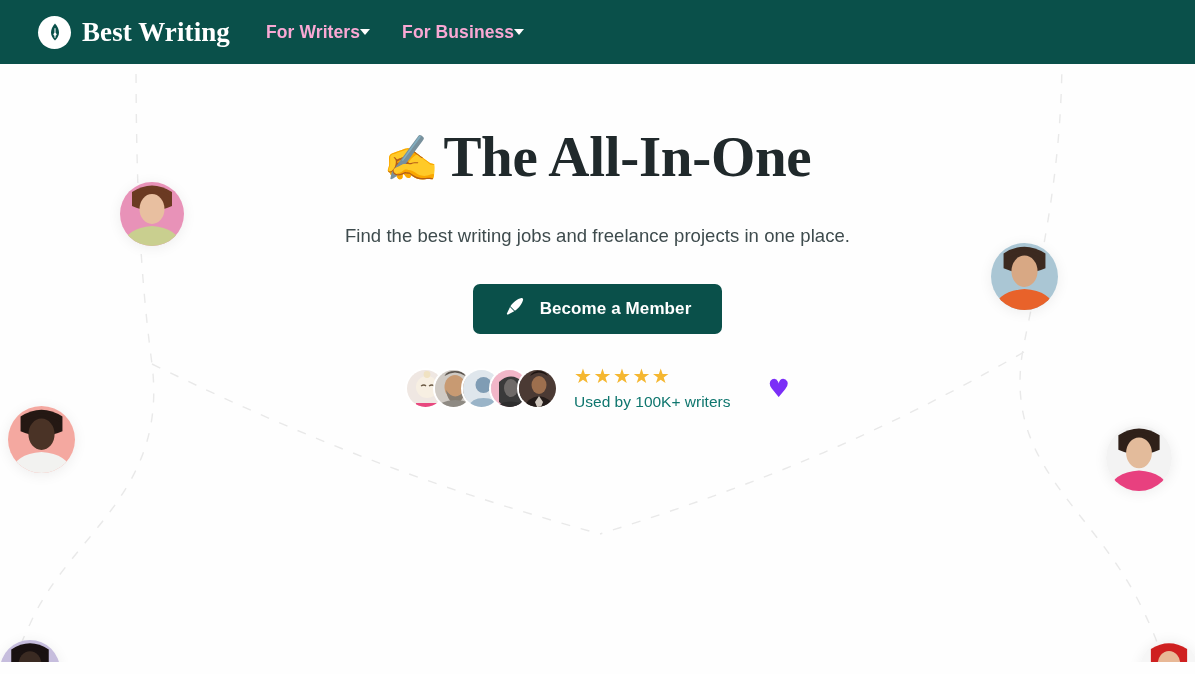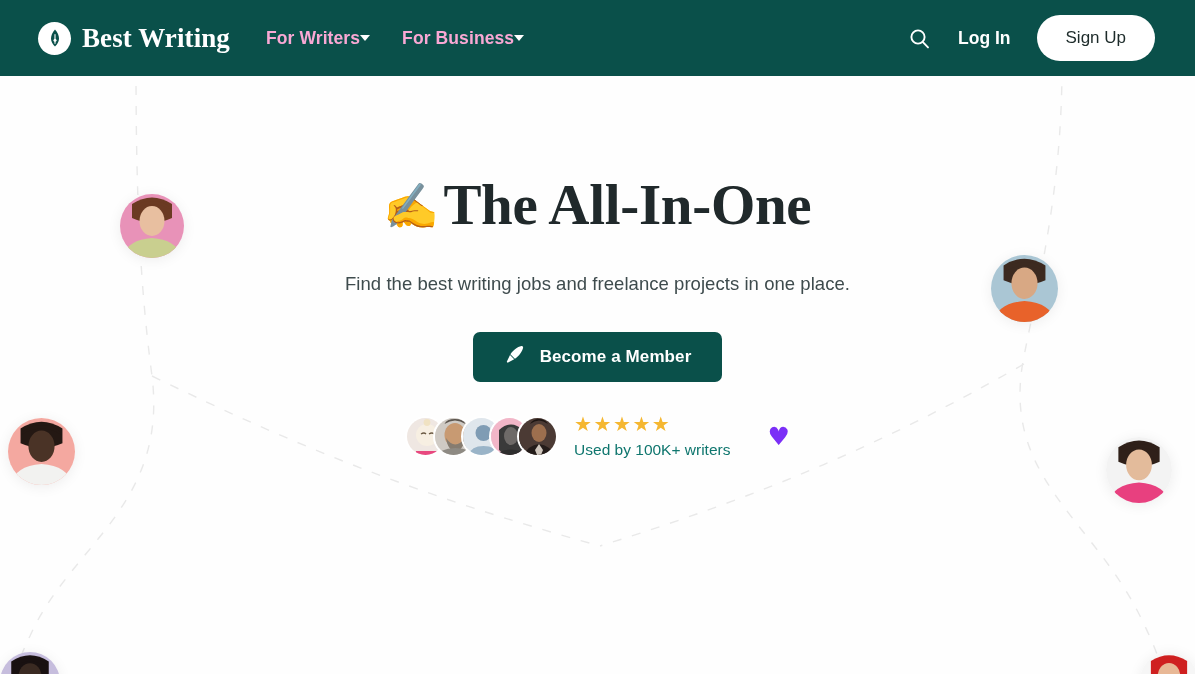--- a/index.html
+++ b/index.html
@@ -11,21 +11,21 @@
   }
 
   body {
     font-family: "Liberation Sans", sans-serif;
     background: #fefefe;
     position: relative;
   }
 
   
   .header {
-    height: 76px;
+    height: 64px;
     background: #0a504a;
     display: flex;
     align-items: center;
     padding: 0 40px 0 38px;
     position: relative;
     z-index: 20;
   }
 
   .brand {
     display: flex;
@@ -113,21 +113,21 @@
     position: absolute;
     inset: 0;
     z-index: 0;
     pointer-events: none;
   }
 
   .hero-inner {
     position: relative;
     z-index: 5;
     text-align: center;
-    padding-top: 97px;
+    padding-top: 61px;
   }
 
   .hero-title {
     font-family: "Liberation Serif", serif;
     font-size: 57px;
     font-weight: 700;
     line-height: 1.13;
     color: #20292b;
     letter-spacing: -.3px;
   }
@@ -233,30 +233,20 @@
     <div class="nav-item">
       <span>For Writers</span>
       <i class="caret"></i>
     </div>
     <div class="nav-item">
       <span>For Business</span>
       <i class="caret"></i>
     </div>
   </nav>
 
-  <div class="header-right">
-    <div class="search-btn">
-      <svg width="23" height="23" viewBox="0 0 23 23" aria-hidden="true">
-        <circle cx="10" cy="10" r="6.6" fill="none" stroke="#ffffff" stroke-width="1.9"></circle>
-        <line x1="14.9" y1="15.1" x2="20" y2="20.4" stroke="#ffffff" stroke-width="1.9" stroke-linecap="round"></line>
-      </svg>
-    </div>
-    <span class="login-link">Log In</span>
-    <button class="signup-btn">Sign Up</button>
-  </div>
 </header>
 
 <section class="hero">
 
   <svg class="bg-lines" width="1195" height="598" viewBox="0 0 1195 598">
     <g fill="none" stroke="#e9e9e9" stroke-width="1.4" stroke-dasharray="9 11">
       <path d="M136 -10 C136 120 140 210 152 300 C168 430 70 470 30 560 C10 600 8 630 8 660"></path>
       <path d="M1062 -10 C1062 110 1040 200 1024 280 C1000 400 1090 440 1140 540 C1170 600 1172 630 1172 665"></path>
       <path d="M152 300 C300 372 420 420 600 470"></path>
       <path d="M1024 288 C880 370 760 420 600 470"></path>

